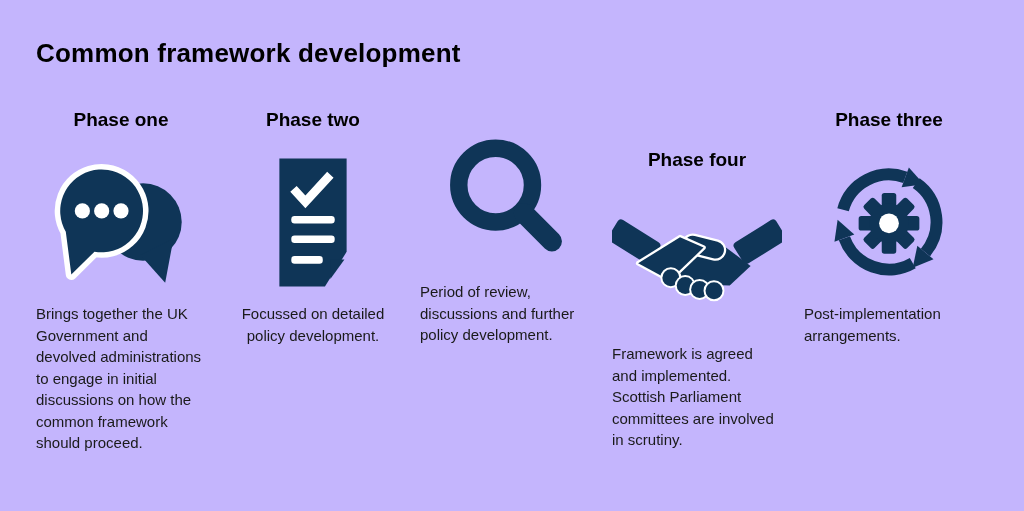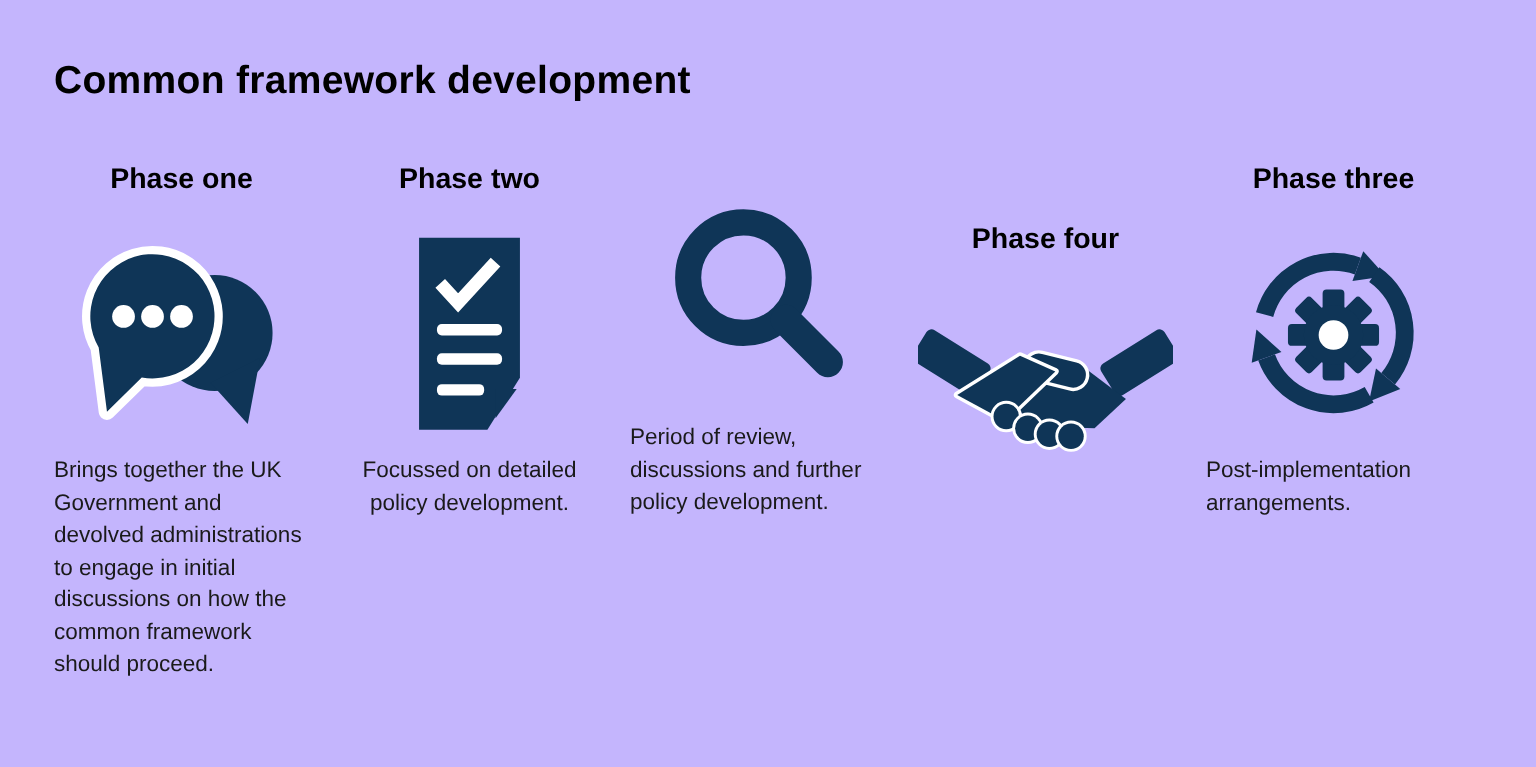--- a/index.html
+++ b/index.html
@@ -130,20 +130,21 @@
           <circle class="halo" cx="45" cy="53" r="6.5" fill="#ffffff" stroke-width="3"></circle>
           <circle class="icon-fill" cx="45" cy="53" r="6.5"></circle>
           <circle class="halo" cx="56" cy="59" r="6.5" fill="#ffffff" stroke-width="3"></circle>
           <circle class="icon-fill" cx="56" cy="59" r="6.5"></circle>
           <circle class="halo" cx="67" cy="62" r="6.5" fill="#ffffff" stroke-width="3"></circle>
           <circle class="icon-fill" cx="67" cy="62" r="6.5"></circle>
           <circle class="halo" cx="78" cy="63" r="6.5" fill="#ffffff" stroke-width="3"></circle>
           <circle class="icon-fill" cx="78" cy="63" r="6.5"></circle>
         </svg>
       </div>
+      <p class="desc" style="color: rgb(26, 26, 26);">Framework is agreed and implemented. Scottish Parliament committees are involved in scrutiny.</p>
     </div>
 
     <div class="phase-col">
       <h2 class="phase-heading" style="color: rgb(0, 0, 0);">Phase three</h2>
       <div class="icon-wrap">
         <svg width="132" height="132" viewBox="0 0 100 100">
 
           <path class="icon-stroke" d="M15.2 40.7 A36 36 0 0 1 62.3 16.2" stroke-width="9"></path>
           <polygon class="icon-fill" points="0,-8 15,0 0,8" transform="translate(62.3,16.2) rotate(20)"></polygon>
           <path class="icon-stroke" d="M70.6 20.5 A36 36 0 0 1 77.6 73.1" stroke-width="9"></path>

